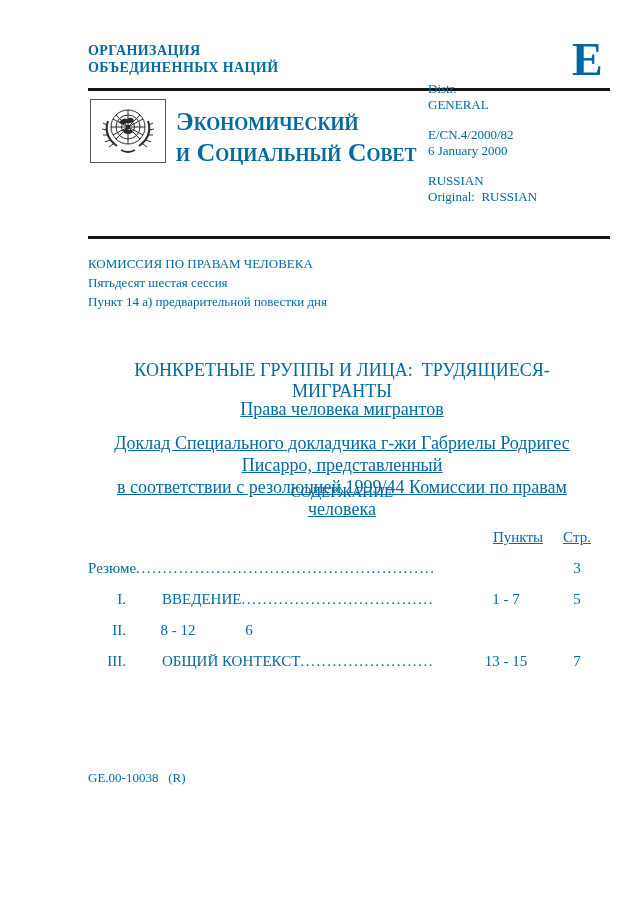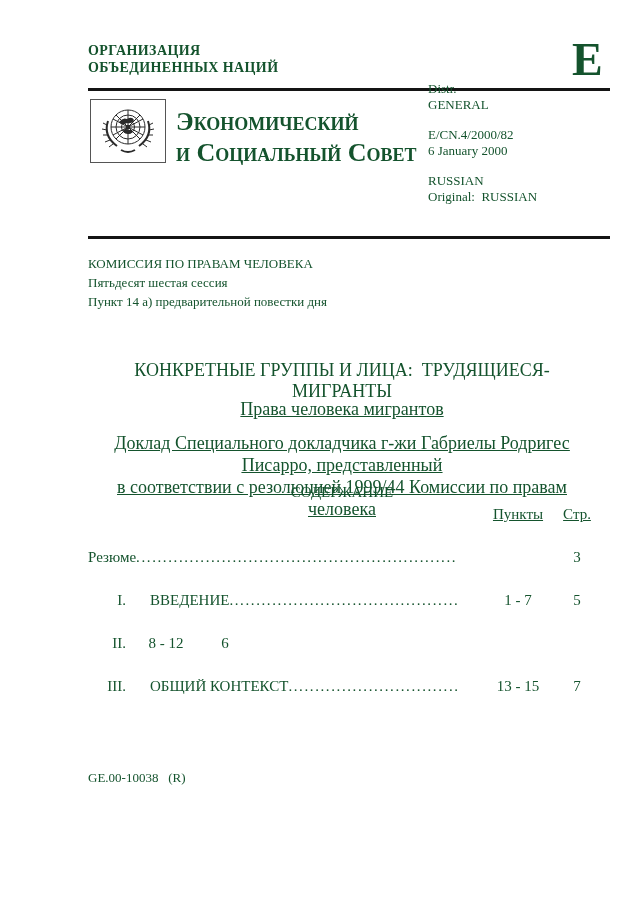--- a/index.html
+++ b/index.html
@@ -1,21 +1,21 @@
 <!DOCTYPE html>
 <html><head>
 <meta charset="utf-8">
 <style>
   html, body { margin: 0; padding: 0; background: #ffffff; }
   .page {
     position: relative;
     width: 640px;
     height: 905px;
     background: #ffffff;
-    color: #14532d;
+    color: #0369a1;
     font-family: "Liberation Serif", serif;
     overflow: hidden;
   }
   .abs { position: absolute; }
 
   
   .org-block { left: 88px; top: 42px; font-size: 14px; font-weight: bold; line-height: 17px; letter-spacing: 0.4px; }
   .doc-letter { left: 572px; top: 36px; font-size: 46px; font-weight: bold; line-height: 48px; }
   .rule { background: #141414; height: 3px; width: 522px; left: 88px; }
   .rule-1 { top: 88px; }
@@ -37,22 +37,22 @@
   .center-col { left: 88px; width: 508px; text-align: center; font-size: 18px; }
   .main-title { top: 360px; }
   .sub-title { top: 399px; text-decoration: underline; }
   .report-title { top: 432px; line-height: 22px; text-decoration: underline; }
   .report-title div { text-decoration: underline; }
 
   
   .toc { left: 88px; top: 485px; width: 508px; font-size: 15px; line-height: 15px; }
   .toc-heading { text-align: center; }
   .toc-header-row, .toc-row { display: flex; align-items: baseline; }
-  .toc-header-row { margin-top: 7px; }
-  .toc-row { margin-top: 28px; }
+  .toc-header-row { margin-top: 30px; }
+  .toc-row { margin-top: 16px; gap: 12px; }
   .toc-spacer { flex: 1 1 auto; }
   .col-punkty { width: 80px; flex: none; text-align: center; }
   .col-page { width: 38px; flex: none; text-align: center; }
   .toc-header-row .col-punkty span, .toc-header-row .col-page span { text-decoration: underline; }
   .toc-num { width: 38px; flex: none; text-align: right; }
   .toc-title-wrap { flex: 1 1 auto; display: flex; align-items: baseline; overflow: hidden; margin-left: 24px; padding-right: 20px; min-width: 0; }
   .toc-title-wrap.no-indent { margin-left: 0; }
   .toc-title { flex: none; white-space: nowrap; }
   .leader { flex: 1 1 auto; overflow: hidden; white-space: nowrap; height: 15px; }
   .leader.dots::after {

